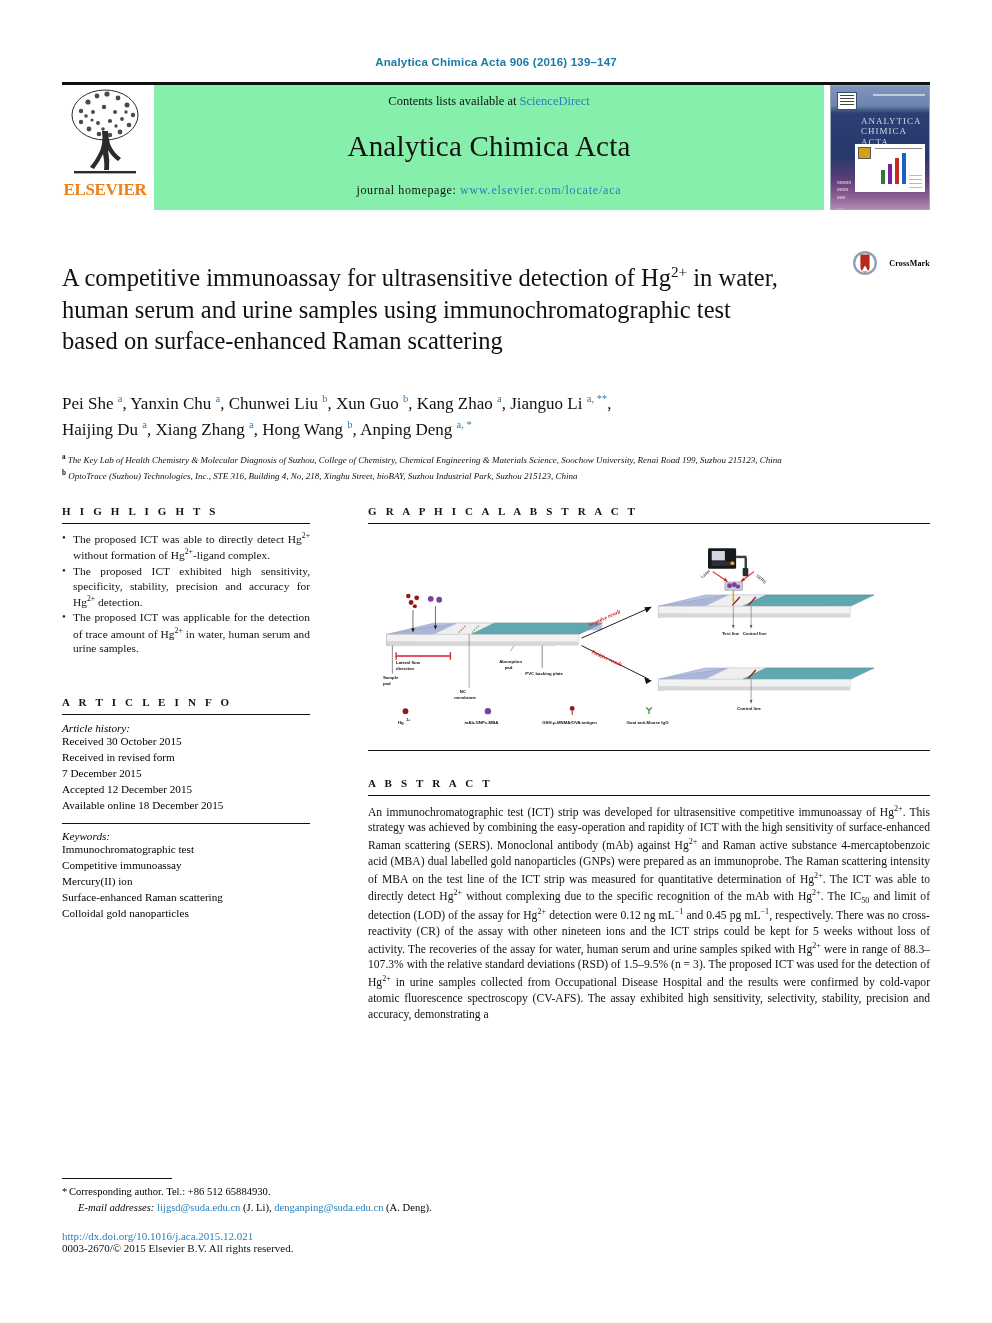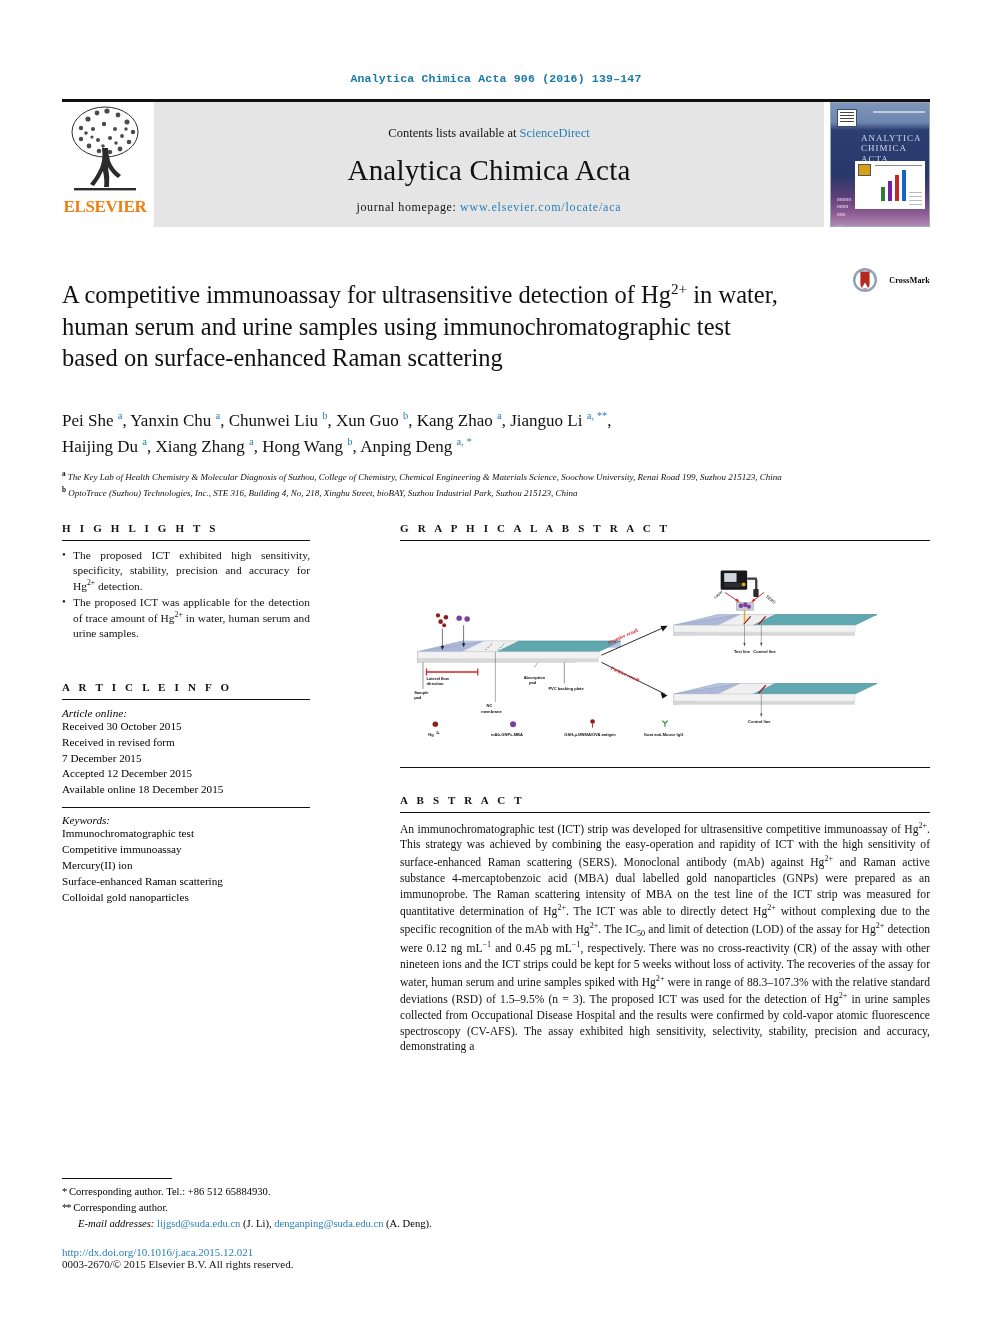--- a/index.html
+++ b/index.html
@@ -11,25 +11,25 @@
     color: #000;
     position: relative;
     overflow: hidden;
   }
   .page { position: relative; width: 992px; height: 1323px; padding: 0; }
 
   
   .running-head {
     text-align: center;
     color: #1a7aa8;
-    font-family: Liberation Mono, monospace;
+    font-family: Liberation Sans, sans-serif;
     font-size: 11.5px;
     font-weight: bold;
     letter-spacing: .2px;
-    padding-top: 72px;
+    padding-top: 56px;
   }
 
   
   .masthead {
     margin: 14px 62px 0 62px;
     border-top: 3px solid #111;
     display: flex;
     align-items: stretch;
     height: 128px;
   }
@@ -41,25 +41,25 @@
   }
   .tree-svg { display:block; }
   .elsevier-word {
     font-family: "Liberation Serif", serif;
     font-size: 17px; font-weight: 700;
     color: #f07f13; letter-spacing: -.4px;
     line-height: 1;
   }
   .banner {
     flex: 1 1 auto;
-    background: #e5e5e5;
+    background: #86efac;
     margin-left: 6px; margin-right: 6px;
     display: flex; flex-direction: column;
     align-items: center; justify-content: space-between;
-    padding: 24px 0 12px 0;
+    padding: 9px 0 12px 0;
   }
   .banner-contents { font-size: 12.5px; color: #111; }
   .banner-contents .sd { color: #2a7fb8; }
   .banner-journal {
     font-family: "Liberation Serif", serif;
     font-size: 29px; letter-spacing: .2px; color: #111;
   }
   .banner-home { font-size: 12px; letter-spacing: .6px; color: #111; }
   .banner-home .url { color: #2a7fb8; letter-spacing: .8px; }
   .cover {
@@ -112,21 +112,21 @@
   }
   .authors sup { color: #2a7fb8; font-size: .62em; vertical-align: super; }
   .affil {
     margin: 8px 62px 0 62px;
     font-family: "Liberation Serif", serif;
     font-style: italic; font-size: 9px; line-height: 1.45; color: #111;
   }
   .affil sup { font-style: normal; font-weight: bold; font-size: .8em; vertical-align: super; }
 
   
-  .cols { margin: 22px 62px 0 62px; display: flex; gap: 42px; }
+  .cols { margin: 22px 62px 0 62px; display: flex; gap: 10px; }
   .col-left { width: 248px; flex: 0 0 248px; }
   .col-right { flex: 1 1 auto; margin-left: 48px; }
 
   .sec-head {
     font-family: "Liberation Serif", serif;
     font-size: 11px; font-weight: bold;
     letter-spacing: 3.2px; color: #111;
     padding-bottom: 6px;
   }
   .rule { border-top: 1.6px solid #111; margin-bottom: 7px; }
@@ -269,29 +269,30 @@
   <div class="affil" style="margin-top:1px"><sup>b</sup> <span>OptoTrace (Suzhou) Technologies, Inc., STE 316, Building 4, No, 218, Xinghu Street, bioBAY, Suzhou Industrial Park, Suzhou 215123, China</span></div>
 
   <div class="cols">
 
     <div class="col-left">
 
       <div class="sec-head">H I G H L I G H T S</div>
       <div class="rule"></div>
       <div class="highlights">
         <ul>
+          <li>The proposed ICT was able to directly detect Hg<sup>2+</sup> without formation of Hg<sup>2+</sup>-ligand complex.</li>
           <li>The proposed ICT exhibited high sensitivity, specificity, stability, precision and accuracy for Hg<sup>2+</sup> detection.</li>
           <li>The proposed ICT was applicable for the detection of trace amount of Hg<sup>2+</sup> in water, human serum and urine samples.</li>
         </ul>
       </div>
 
       <div class="article-info">
         <div class="sec-head">A R T I C L E   I N F O</div>
         <div class="rule"></div>
-        <div class="ai-label">Article online:</div>
+        <div class="ai-label">Article history:</div>
         <div class="ai-line">Received 30 October 2015</div>
         <div class="ai-line">Received in revised form</div>
         <div class="ai-line">7 December 2015</div>
         <div class="ai-line">Accepted 12 December 2015</div>
         <div class="ai-line">Available online 18 December 2015</div>
 
         <div class="rule-thin"></div>
         <div class="kw-block">
           <div class="ai-label">Keywords:</div>
           <div class="ai-line">Immunochromatographic test</div>
@@ -458,24 +459,20 @@
       </div>
     </div>
   </div>
 
   <div class="footer">
     <div class="foot-rule"></div>
     <div class="foot-line">
       <span class="star">*</span>
       <span>Corresponding author. Tel.: +86 512 65884930.</span>
     </div>
-    <div class="foot-line">
-      <span class="star">**</span>
-      <span>Corresponding author.</span>
-    </div>
     <div class="foot-line" style="padding-left:16px">
       <span class="foot-em">E-mail addresses:</span>
       <span class="link">lijgsd@suda.edu.cn</span>
       <span>(J. Li),</span>
       <span class="link">denganping@suda.edu.cn</span>
       <span>(A. Deng).</span>
     </div>
     <div class="doi-line">http://dx.doi.org/10.1016/j.aca.2015.12.021</div>
     <div class="copy-line">0003-2670/© 2015 Elsevier B.V. All rights reserved.</div>
   </div>

